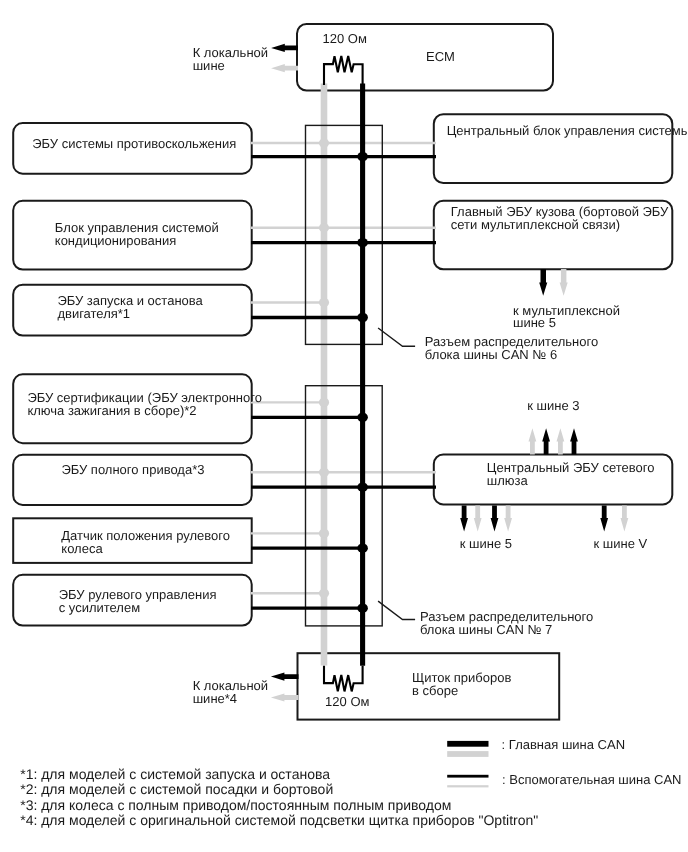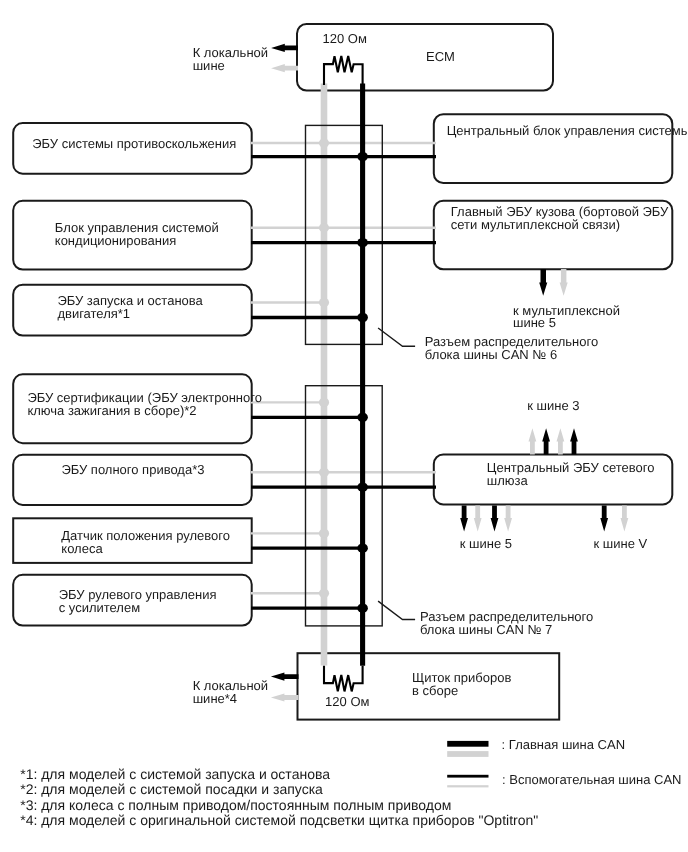--- a/index.html
+++ b/index.html
@@ -135,15 +135,15 @@
   <div class="tx" style="left:527.3px;top:399.7px"><span>к шине 3</span></div>
   <div class="tx" style="left:459.8px;top:538.4px"><span>к шине 5</span></div>
   <div class="tx" style="left:593.5px;top:538.4px"><span>к шине V</span></div>
 
   <div class="tx" style="left:325.1px;top:696.0px"><span>120 Ом</span></div>
   <div class="tx" style="left:192.7px;top:679.8px"><span>К локальной</span><span>шине*4</span></div>
 
   <div class="tx" style="left:501.6px;top:739.3px"><span>: Главная шина CAN</span></div>
   <div class="tx" style="left:502.1px;top:773.5px"><span>: Вспомогательная шина CAN</span></div>
 
-  <div class="tx fn" style="left:20.2px;top:767.2px"><span>*1: для моделей с системой запуска и останова</span><span>*2: для моделей с системой посадки и запуска</span><span>*3: для колеса с полным приводом/постоянным полным приводом</span><span>*4: для моделей с оригинальной системой подсветки щитка приборов "Optitron"</span></div>
+  <div class="tx fn" style="left:20.2px;top:767.2px"><span>*1: для моделей с системой запуска и останова</span><span>*2: для моделей с системой посадки и бортовой</span><span>*3: для колеса с полным приводом/постоянным полным приводом</span><span>*4: для моделей с оригинальной системой подсветки щитка приборов "Optitron"</span></div>
 </div>
 </div>
 
 </body></html>

